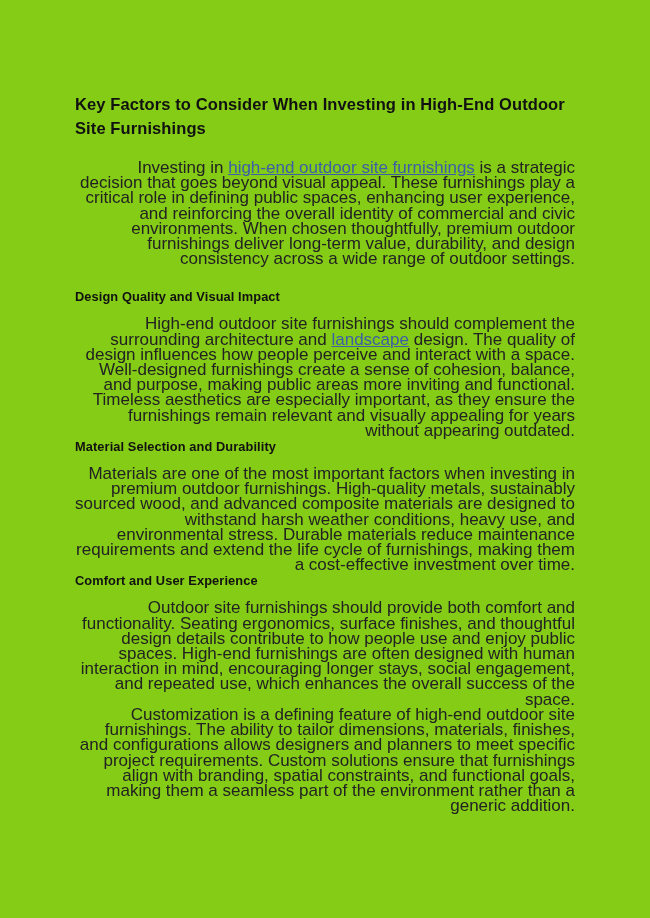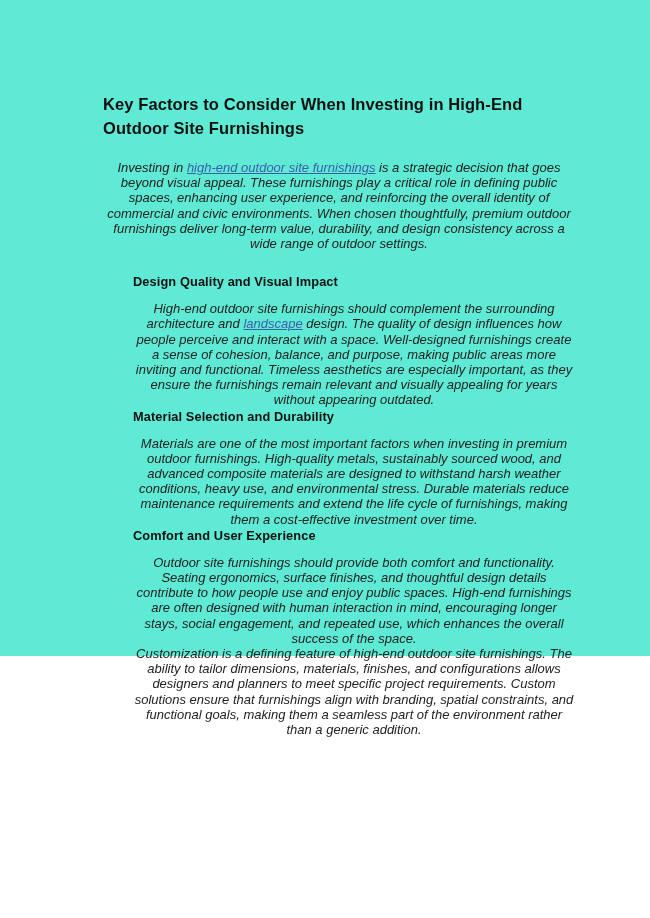--- a/index.html
+++ b/index.html
@@ -10,58 +10,56 @@
   body {
     width: 650px;
     height: 918px;
     overflow: hidden;
     font-family: "Liberation Sans", sans-serif;
     color: #1a1a1a;
     -webkit-font-smoothing: antialiased;
   }
   .page {
     width: 650px;
-    height: 656px;
-    background: #5eead4;
+    height: 918px;
+    background: #84cc16;
     box-sizing: border-box;
-    padding: 92px 75px 0 103px;
+    padding: 92px 75px 0 75px;
     position: relative;
   }
   .doc-title {
     font-size: 16.5px;
     font-weight: bold;
     line-height: 24px;
     color: #111111;
     margin: 0 0 20px 0;
     letter-spacing: 0.1px;
     max-width: 500px;
   }
   .section-heading {
     font-size: 12.8px;
     font-weight: bold;
     line-height: 17px;
     color: #111111;
     margin: 0 0 11px 0;
     letter-spacing: 0.1px;
   }
   .body-text {
-    font-size: 13px;
+    font-size: 17px;
     line-height: 15.2px;
     color: #222222;
     margin: 0 0 20px 0;
-    text-align: center;
+    text-align: right;
     max-width: 502px;
-    font-style: italic;
   }
   .body-text:last-child {
     margin-bottom: 0;
   }
   .section {
     margin-bottom: 0;
-    margin-left: 30px;
   }
   a.inline-link {
     color: #3b5fa8;
     text-decoration: underline;
     text-underline-offset: 1px;
   }
   .intro {
     margin-bottom: 22px;
   }
 </style>

